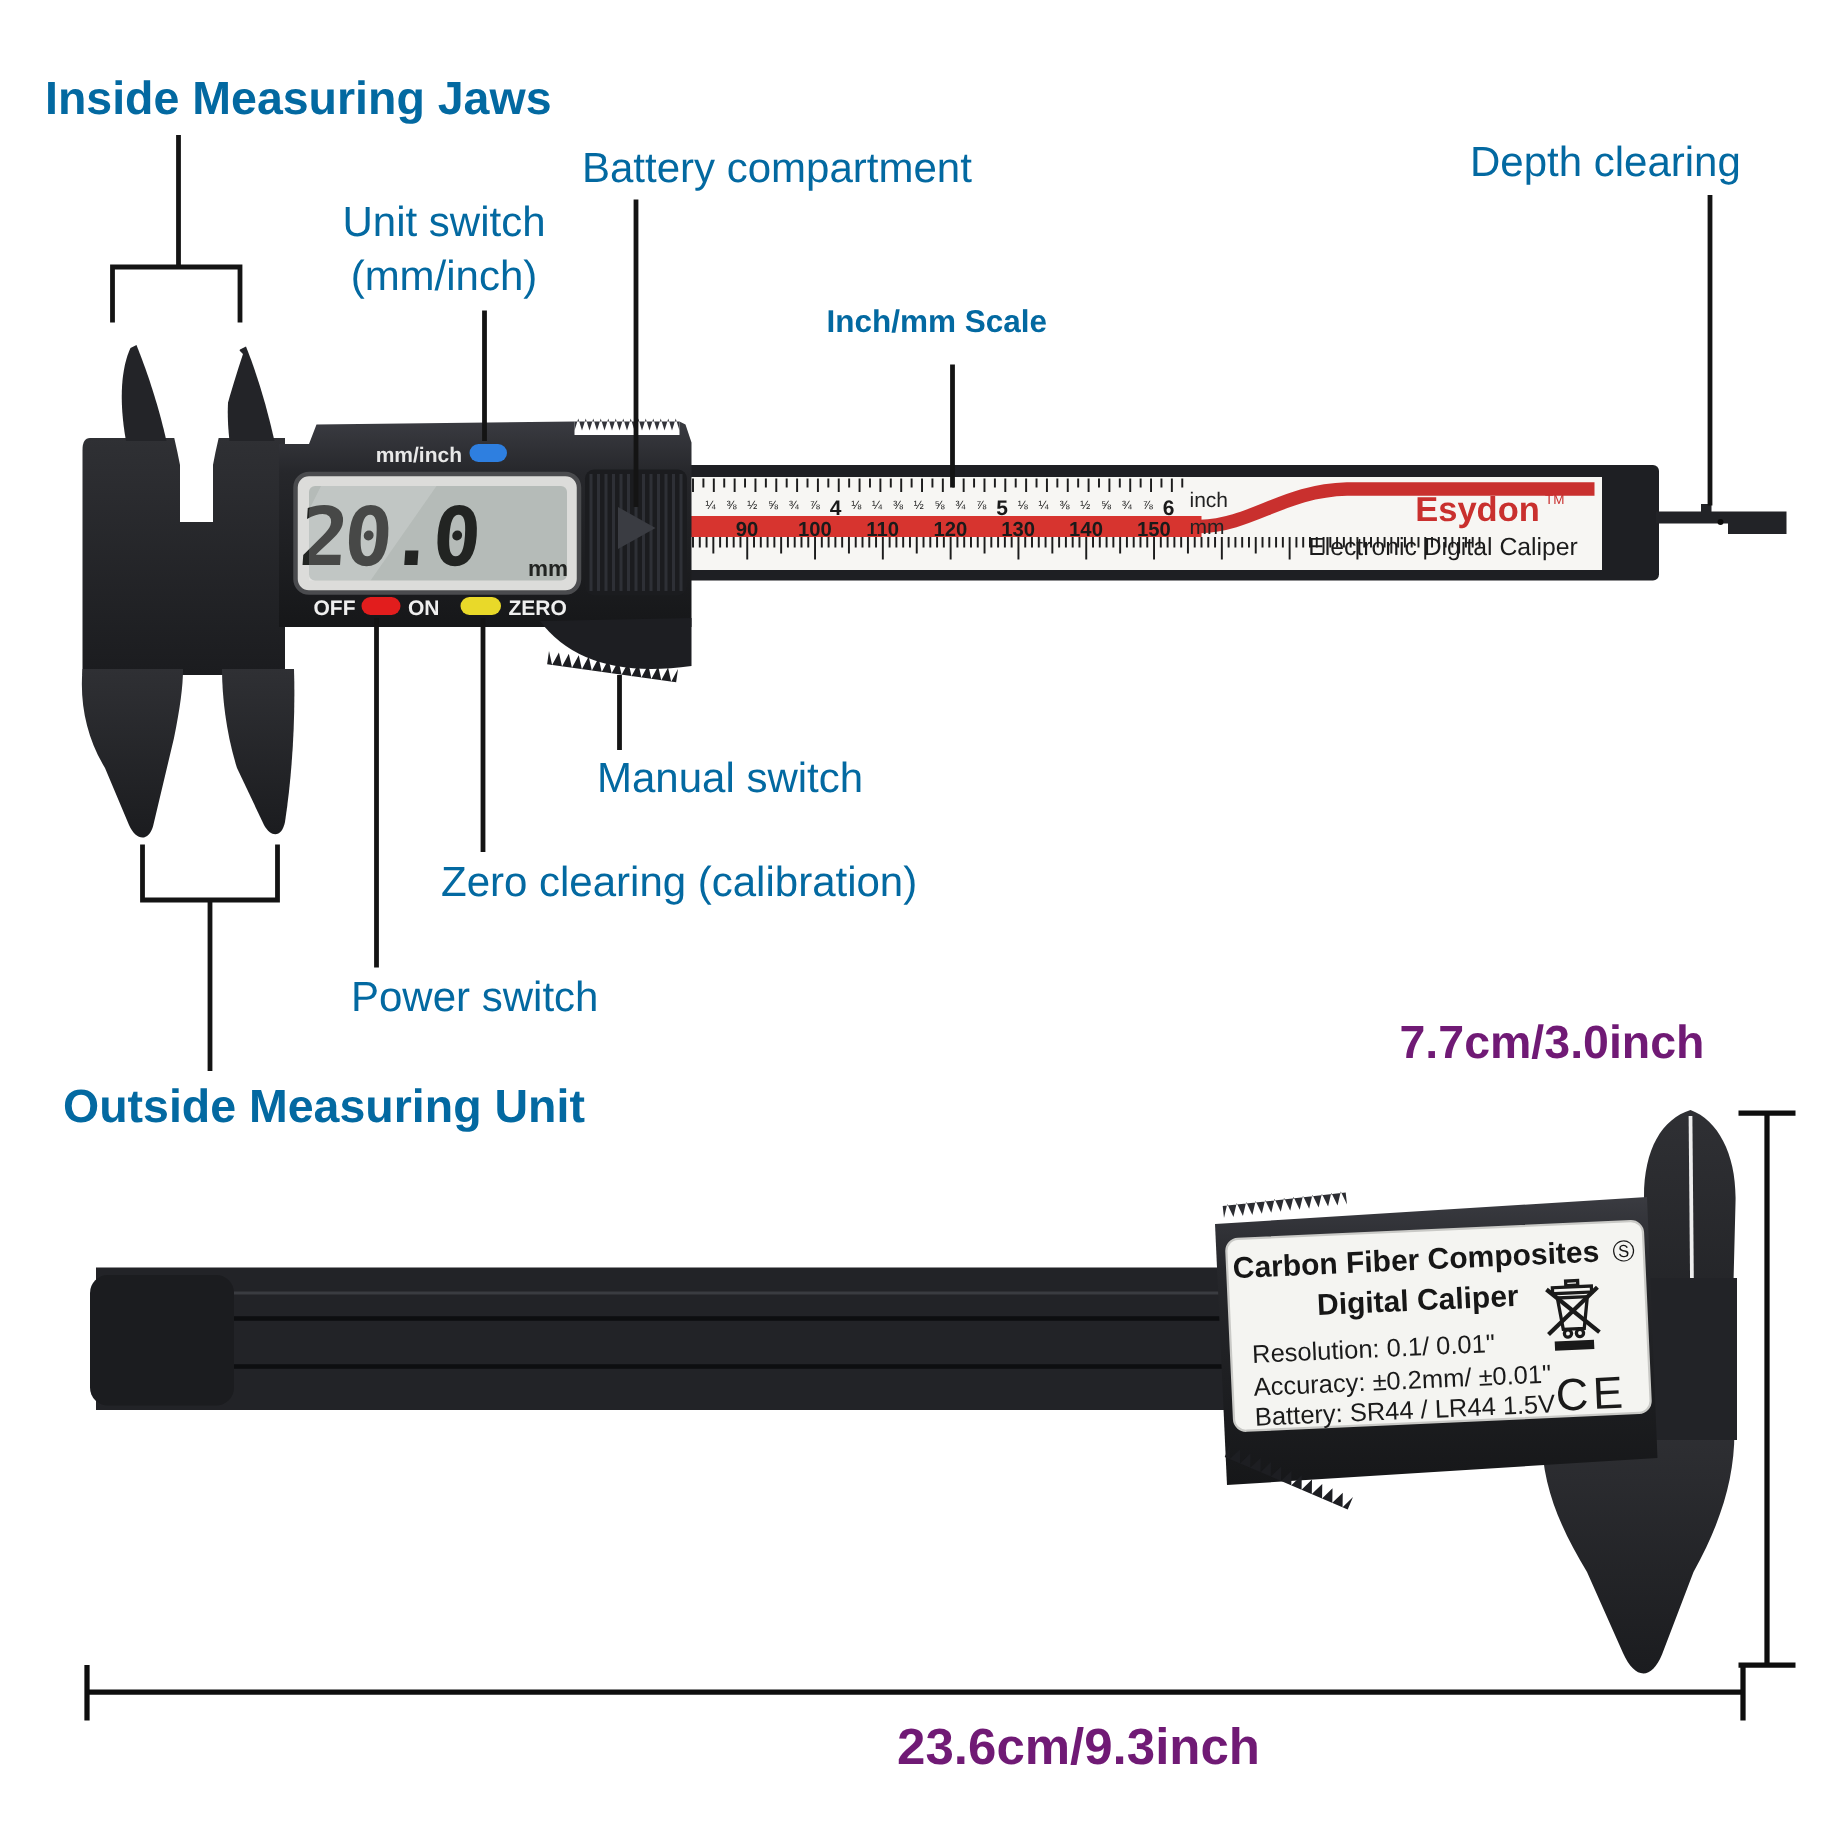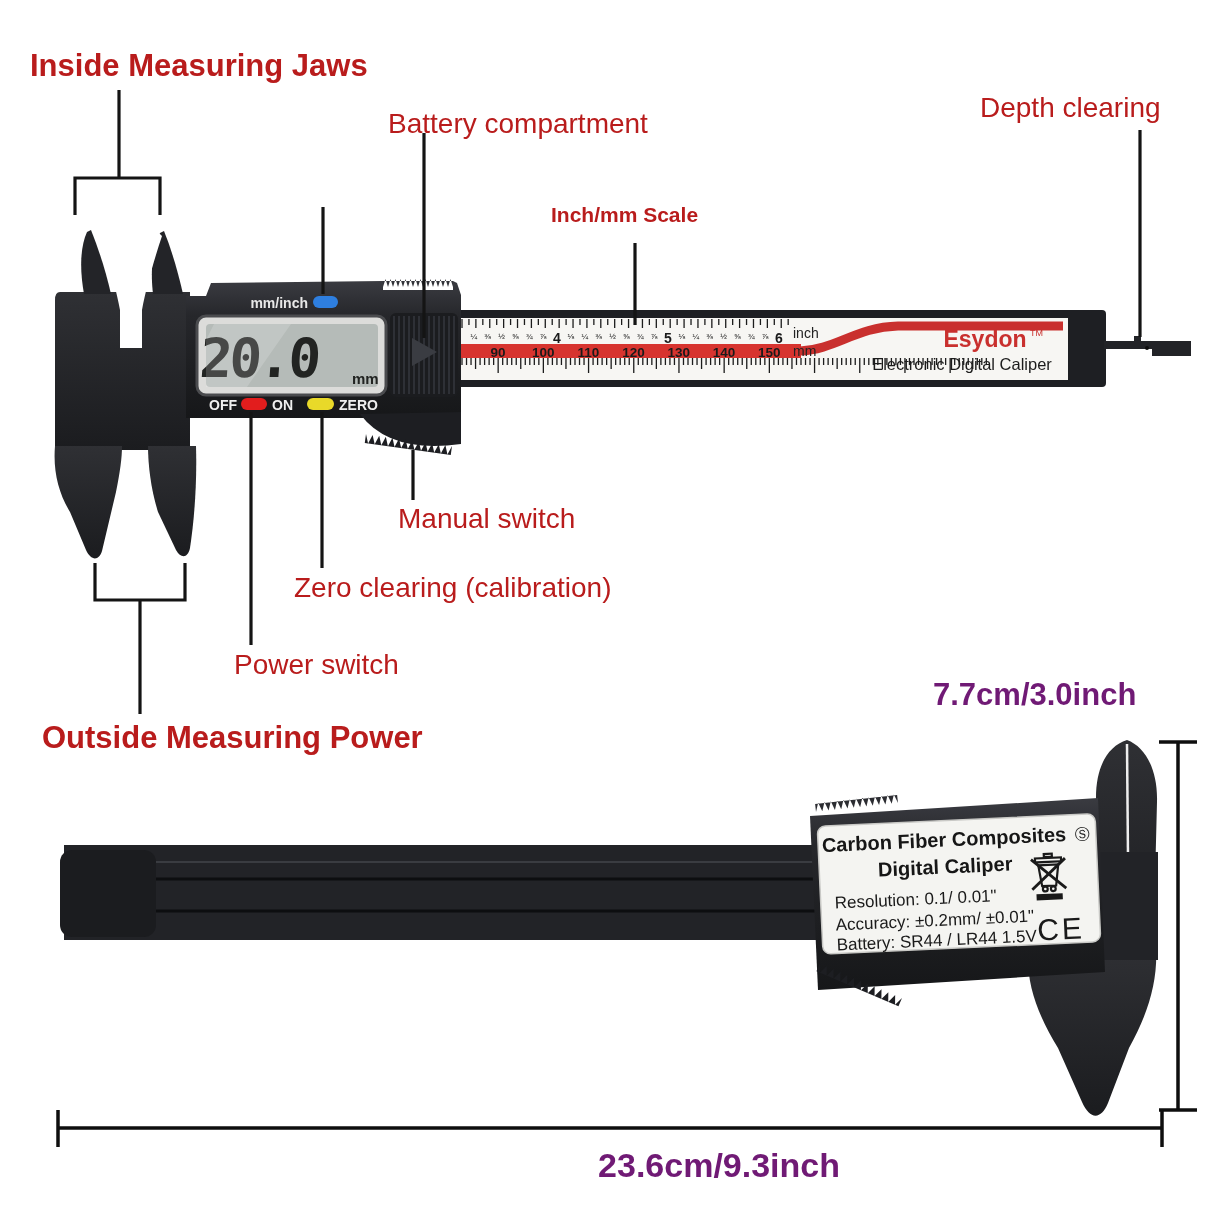--- a/index.html
+++ b/index.html
@@ -1,19 +1,19 @@
 <!DOCTYPE html>
 <html><head>
 <meta charset="utf-8">
 <style>
   html,body{margin:0;padding:0;background:#ffffff;}
   #stage{position:relative;width:1214px;height:1214px;background:#fff;overflow:hidden;
          font-family:"Liberation Sans",sans-serif;color:#111;}
   #art{position:absolute;left:0;top:0;}
-  .callout{position:absolute;font-size:28px;color:#b91c1c;white-space:nowrap;letter-spacing:0;}
+  .callout{position:absolute;font-size:28px;color:#0369a1;white-space:nowrap;letter-spacing:0;}
   .callout.bold{font-weight:700;font-size:31px;}
   .callout.center{text-align:center;}
   .dim-label{position:absolute;font-weight:700;font-size:31px;color:#701a75;white-space:nowrap;}
   svg text{font-family:"Liberation Sans",sans-serif;}
   .lcd-digits{font-family:"DejaVu Sans Mono",monospace;font-weight:700;}
 </style>
 </head>
 <body>
 
 <div id="stage">
@@ -409,22 +409,26 @@
       <line x1="1178" y1="742" x2="1178" y2="1110"></line>
       <line x1="1159" y1="742" x2="1197" y2="742"></line>
       <line x1="1159" y1="1110" x2="1197" y2="1110"></line>
       <line x1="58" y1="1128" x2="1162" y2="1128"></line>
       <line x1="58" y1="1110" x2="58" y2="1147"></line>
       <line x1="1162" y1="1110" x2="1162" y2="1147"></line>
     </g>
   </svg>
 
   <div class="callout bold" style="left:30px;top:48px;">Inside Measuring Jaws</div>
-  <div class="callout" style="left:388px;top:96px;margin-top:12px;">Battery compartment</div>
+  <div class="callout center" style="left:210px;top:130px;width:172px;line-height:36px;">
+    <div>Unit switch</div>
+    <div>(mm/inch)</div>
+  </div>
+  <div class="callout" style="left:388px;top:96px;">Battery compartment</div>
   <div class="callout bold" style="left:551px;top:203px;font-size:21px;">Inch/mm Scale</div>
   <div class="callout" style="left:980px;top:92px;">Depth clearing</div>
   <div class="callout" style="left:398px;top:503px;">Manual switch</div>
   <div class="callout" style="left:294px;top:572px;">Zero clearing (calibration)</div>
   <div class="callout" style="left:234px;top:649px;">Power switch</div>
-  <div class="callout bold" style="left:42px;top:720px;">Outside Measuring Power</div>
+  <div class="callout bold" style="left:42px;top:720px;">Outside Measuring Unit</div>
   <div class="dim-label" style="left:933px;top:677px;">7.7cm/3.0inch</div>
   <div class="dim-label" style="left:380px;top:1146px;width:460px;text-align:right;font-size:34px;">23.6cm/9.3inch</div>
 </div>
 
 </body></html>

